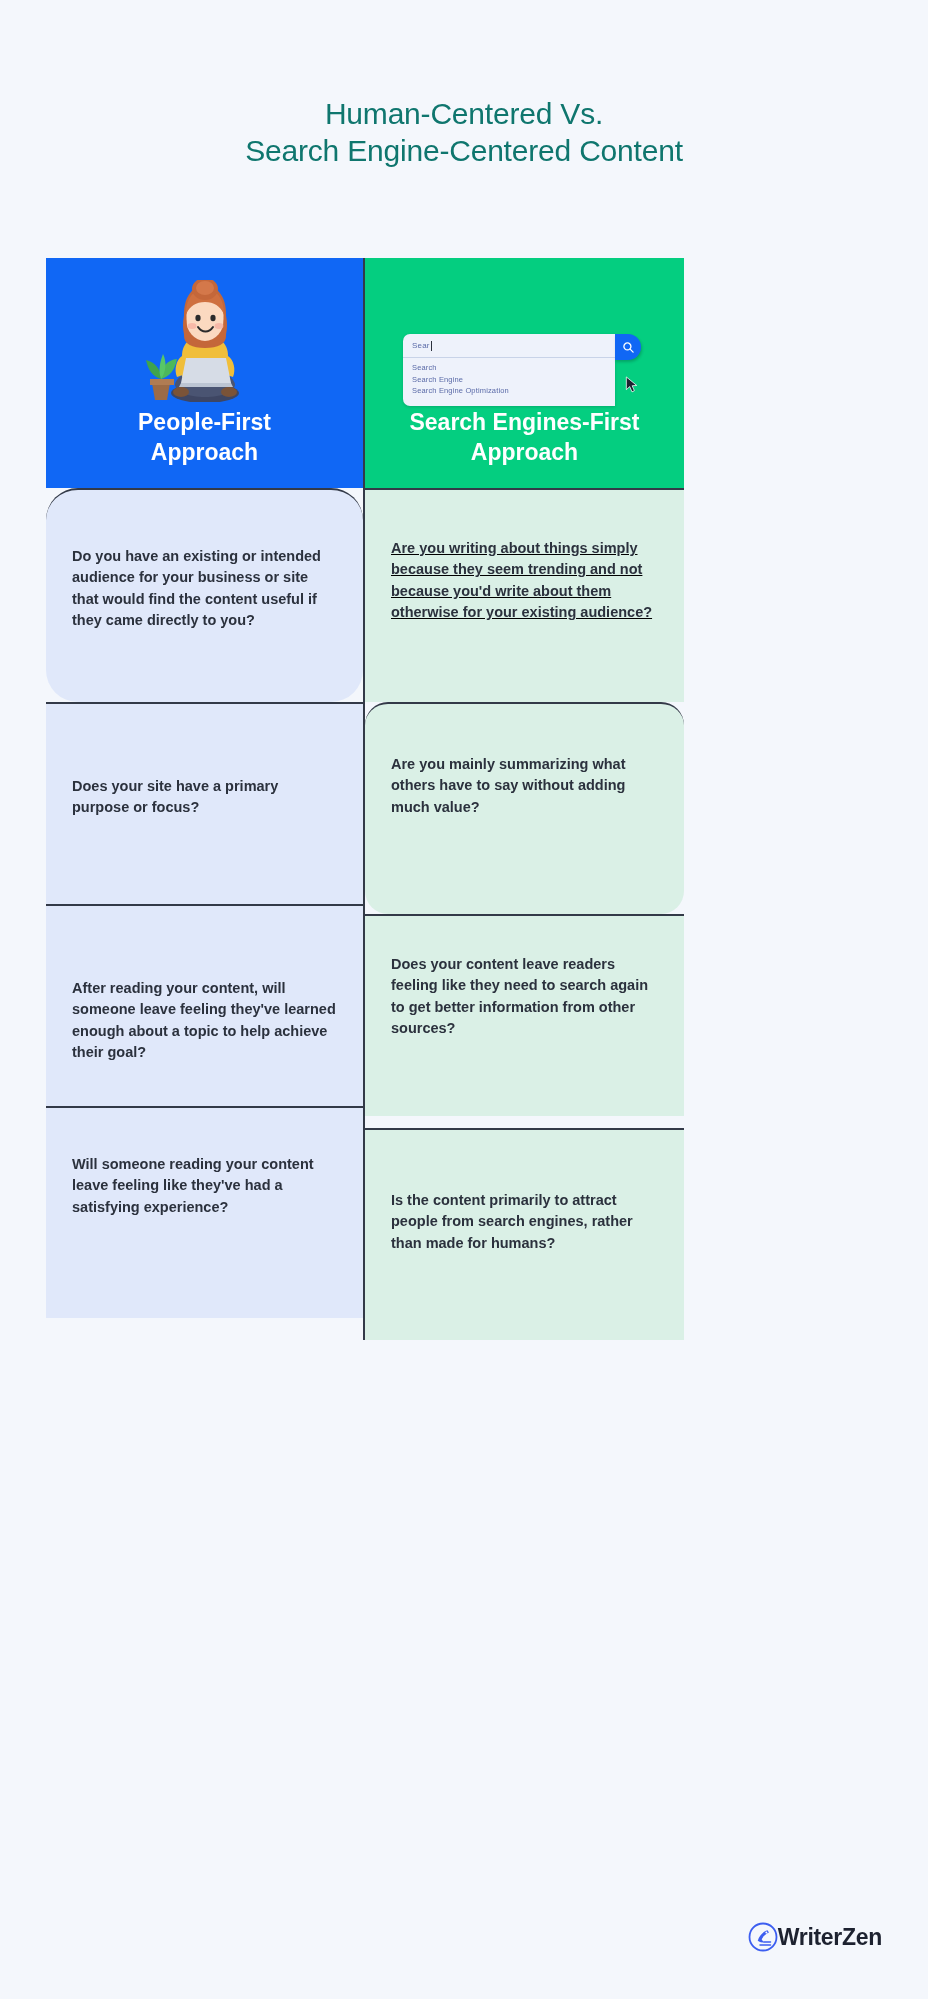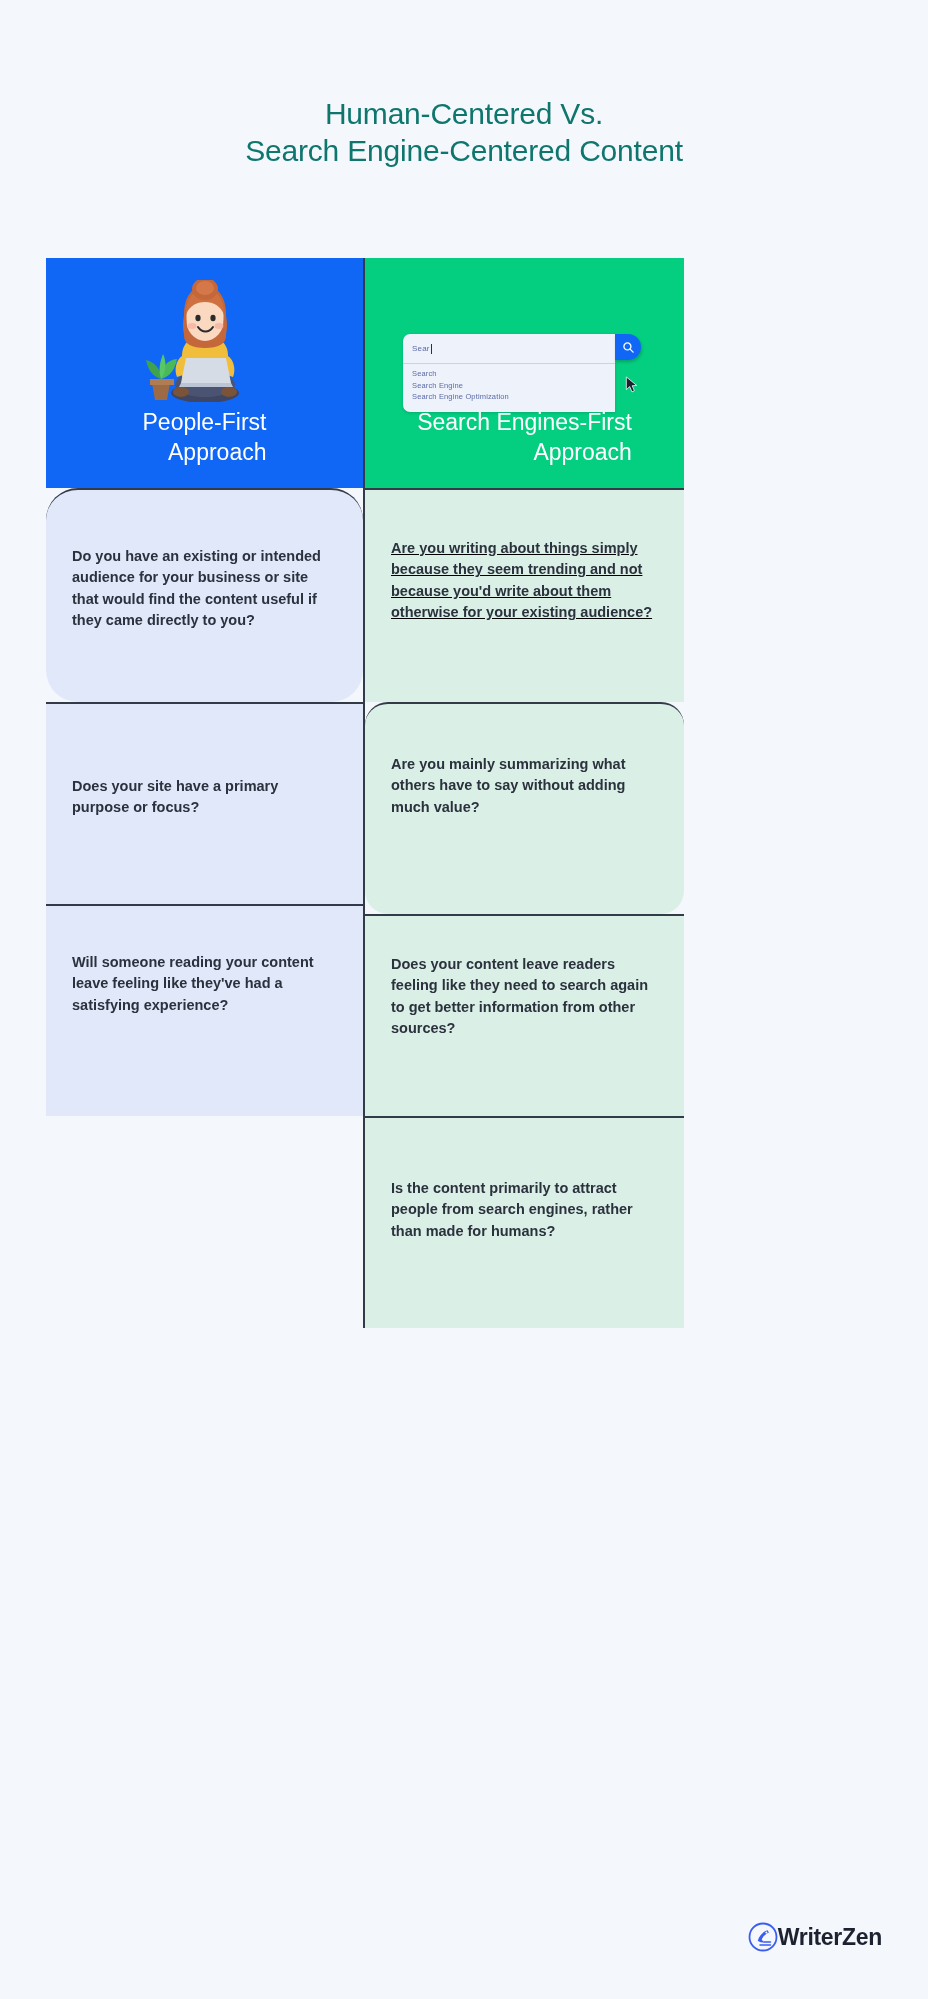--- a/index.html
+++ b/index.html
@@ -51,22 +51,22 @@
     justify-content: flex-end;
     padding-bottom: 20px;
     overflow: hidden;
   }
   .panel-head.blue  { background: #1067f5; }
   .panel-head.green { background: #04ce80; }
 
   .panel-title {
     color: #ffffff;
     font-size: 23px;
-    font-weight: normal;
-    text-align: right;
+    font-weight: bold;
+    text-align: center;
     line-height: 1.33;
     position: relative;
     z-index: 3;
   }
 
   
   .illus-person {
     position: absolute;
     left: 50%;
     transform: translateX(-50%);
@@ -85,21 +85,21 @@
     z-index: 2;
   }
   .search-card {
     background: #eef2fb;
     border-radius: 7px 0 0 7px;
     width: 212px;
     box-shadow: 0 1px 3px rgba(0,0,0,.16);
     padding: 0;
   }
   .search-input-row {
-    height: 30px;
+    height: 24px;
     display: flex;
     align-items: center;
     padding: 8px 9px;
     border-bottom: 1px solid #c8d3e8;
     position: relative;
   }
   .search-typed {
     font-size: 8px;
     color: #5b6ba8;
     font-family: "Liberation Sans", sans-serif;
@@ -163,21 +163,21 @@
   .r1 { height: 212px; }
   .r2 { height: 202px; }
   .r3 { height: 202px; }
   .r4 { height: 212px; }
 
   .col-right .cell { align-items: flex-start; }
   .col-right .r0 { padding-top: 48px; text-decoration: underline; }
   .col-right .r1 { padding-top: 50px; border-radius: 23px; }
   .col-right .r2 { padding-top: 46px; }
   .col-right .r3 { padding-top: 38px; }
-  .col-right .r4 { padding-top: 60px; }
+  .col-right .r4 { padding-top: 60px; margin-top: 12px; }
 
   .col-left .cell { align-items: flex-start; }
   .col-left .r0 { padding-top: 56px; border-radius: 32px; }
   .col-left .r1 { padding-top: 44px; }
   .col-left .r2 { padding-top: 72px; }
   .col-left .r3 { padding-top: 72px; }
   .col-left .r4 { padding-top: 46px; }
 
   
   .footer {
@@ -255,20 +255,23 @@
         <div>People-First</div>
         <div>Approach</div>
       </div>
     </div>
 
     <div class="cell r0">
       <div class="cell-text">Do you have an existing or intended audience for your business or site that would find the content useful if they came directly to you?</div>
     </div>
     <div class="cell r2">
       <div class="cell-text">Does your site have a primary purpose or focus?</div>
+    </div>
+    <div class="cell r3">
+      <div class="cell-text">After reading your content, will someone leave feeling they've learned enough about a topic to help achieve their goal?</div>
     </div>
     <div class="cell r4">
       <div class="cell-text">Will someone reading your content leave feeling like they've had a satisfying experience?</div>
     </div>
   </div>
 
   <div class="column col-right">
 
     <div class="panel-head green">
 

